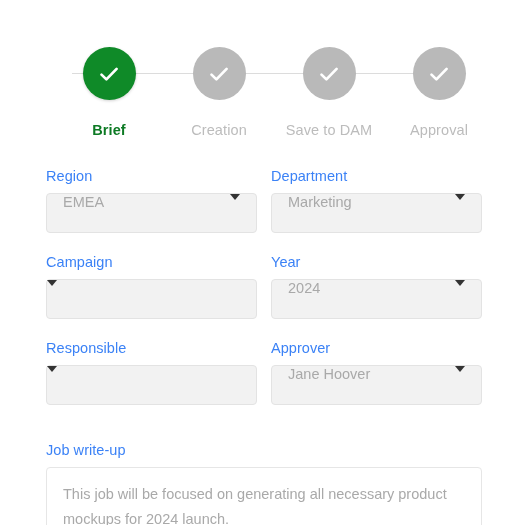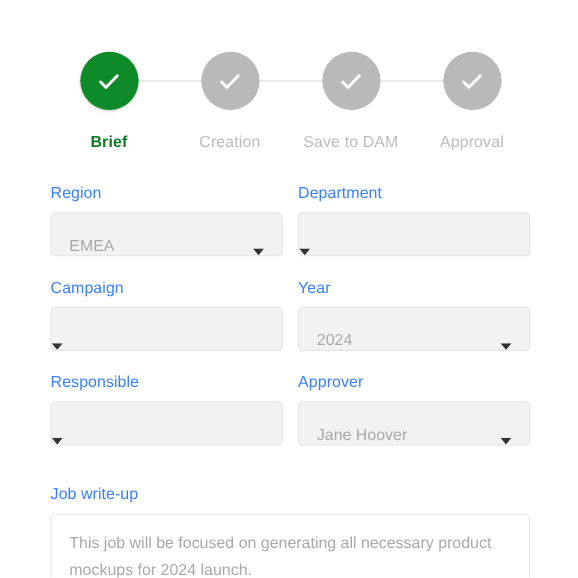--- a/index.html
+++ b/index.html
@@ -33,21 +33,21 @@
   .stepper-track {
     position: absolute;
     left: 26px;
     right: 26px;
     top: 26px;
     height: 1px;
     background: #dcdcdc;
   }
   .steps {
     position: absolute;
-    left: 0;
+    left: 10px;
     top: 0;
     width: 100%;
     display: flex;
     justify-content: space-between;
   }
   .step {
     position: relative;
     width: 106px;
     display: flex;
     flex-direction: column;
@@ -109,21 +109,21 @@
     letter-spacing: 0.05px;
   }
   .select {
     position: relative;
     height: 40px;
     background: #f2f2f2;
     border: 1px solid #e3e3e3;
     border-radius: 4px;
     box-sizing: border-box;
     display: flex;
-    align-items: flex-end;
+    align-items: flex-start;
     cursor: pointer;
   }
   .select-value {
     font-size: 14.5px;
     color: #a9a9a9;
     padding-left: 16px;
     white-space: nowrap;
     overflow: hidden;
     text-overflow: ellipsis;
     flex: 1;
@@ -217,20 +217,21 @@
           <span class="caret">
             <svg width="10" height="6" viewBox="0 0 10 6" aria-hidden="true">
               <path d="M0 0 L10 0 L5 6 Z" fill="#333333"></path>
             </svg>
           </span>
         </div>
       </div>
       <div class="field">
         <div class="field-label">Department</div>
         <div class="select">
+          <span class="select-value">Marketing</span>
           <span class="caret">
             <svg width="10" height="6" viewBox="0 0 10 6" aria-hidden="true">
               <path d="M0 0 L10 0 L5 6 Z" fill="#333333"></path>
             </svg>
           </span>
         </div>
       </div>
     </div>
 
     <div class="row">

